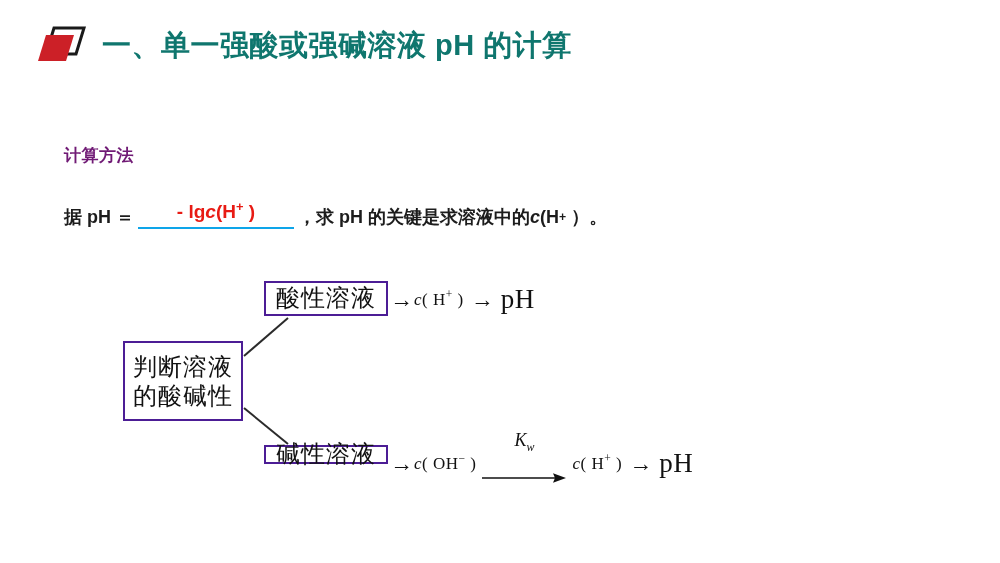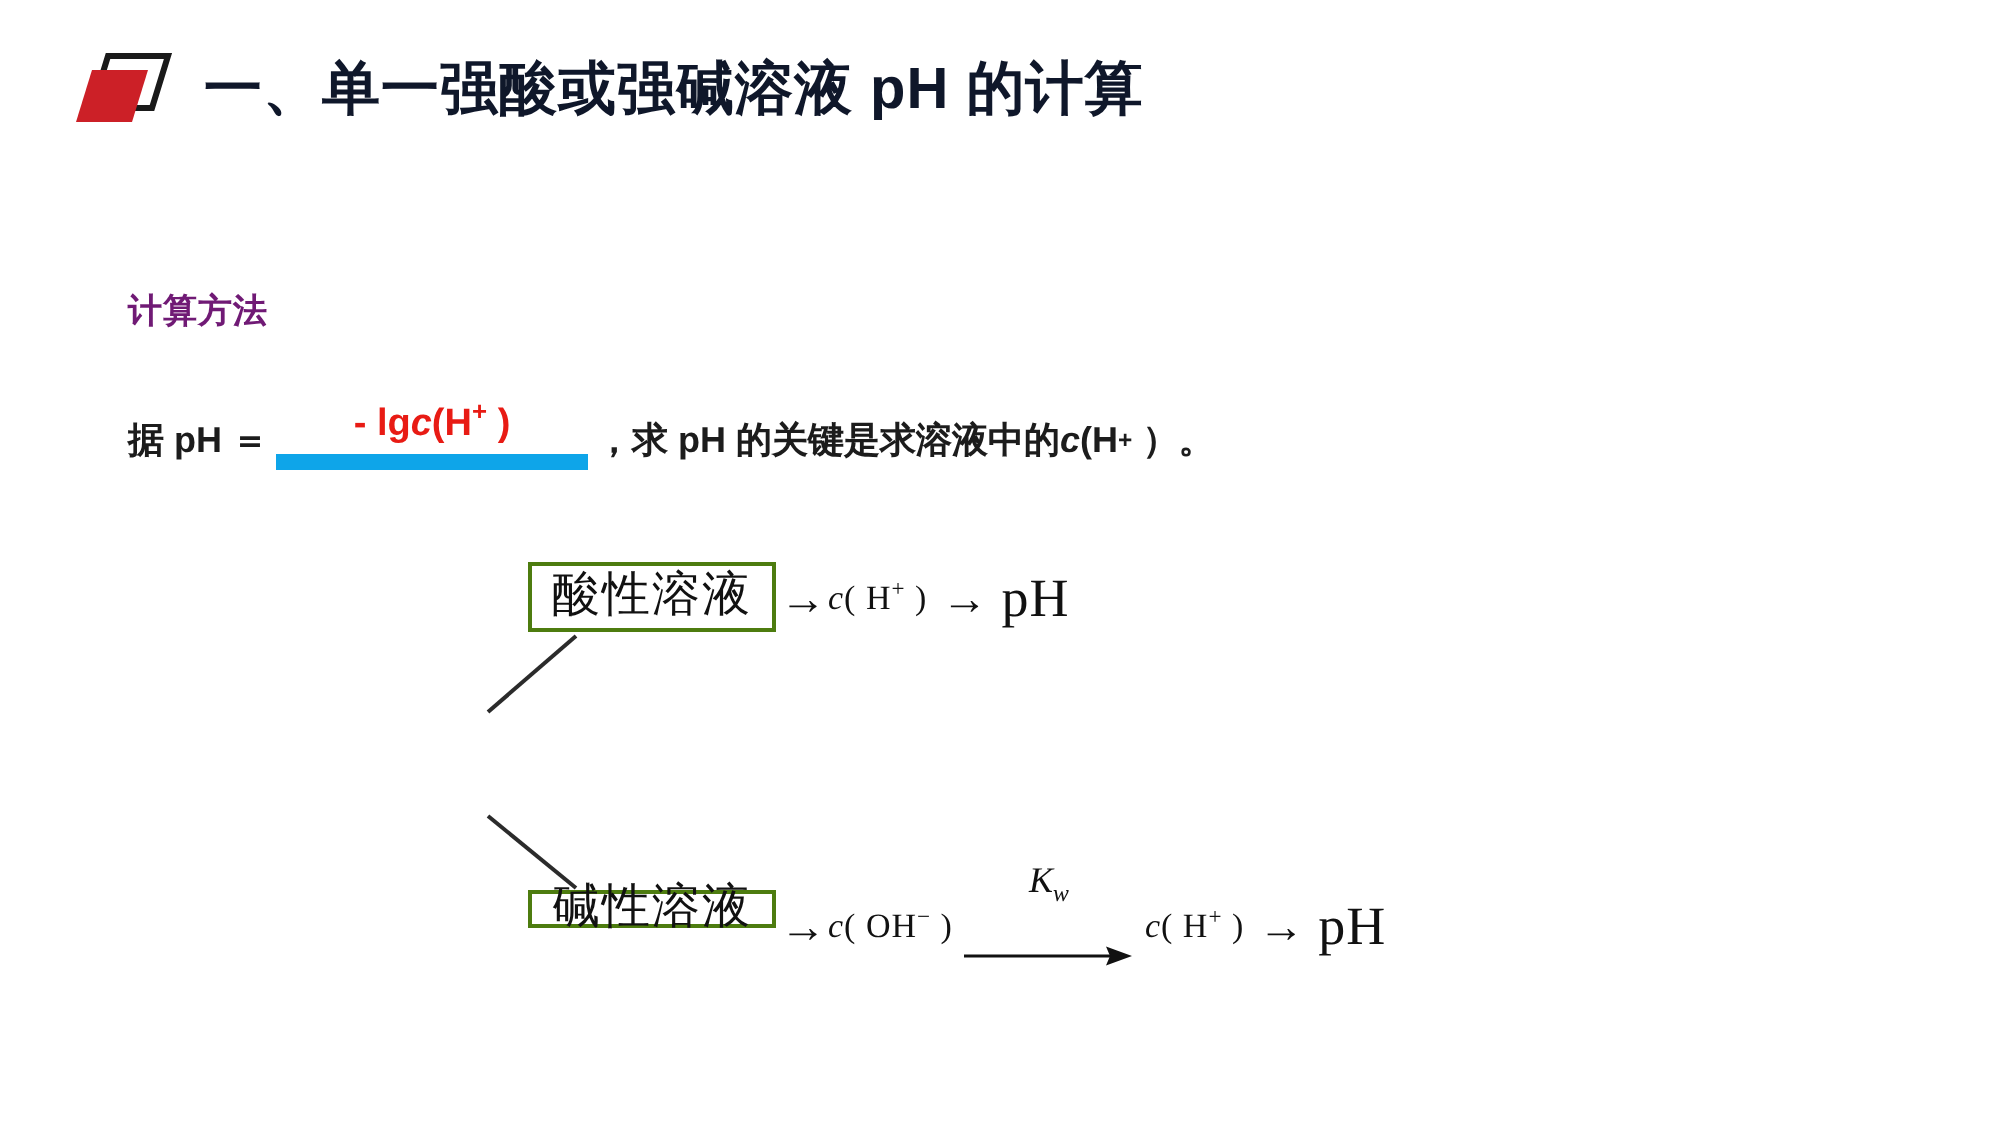--- a/index.html
+++ b/index.html
@@ -39,21 +39,21 @@
     width: 54px;
     height: 40px;
     flex: 0 0 auto;
   }
   .title-marker svg { display: block; }
   .title-text {
     font-family: "Liberation Sans", sans-serif;
     font-size: 29px;
     font-weight: bold;
     letter-spacing: 0.5px;
-    color: #0f172a;
+    color: #0f766e;
     white-space: nowrap;
     margin-left: 12px;
     line-height: 40px;
   }
 
   
   .method-label {
     position: absolute;
     left: 64px;
     top: 144px;
@@ -75,21 +75,21 @@
     align-items: center;
   }
   .formula-line .seg { white-space: nowrap; }
 
   
   .blank {
     position: relative;
     display: inline-block;
     width: 156px;
     height: 22px;
-    border-bottom: 8px solid #0ea5e9;
+    border-bottom: 2px solid #0ea5e9;
     margin: 0 4px;
     vertical-align: baseline;
   }
   .blank-answer {
     position: absolute;
     left: 50%;
     transform: translateX(-50%);
     bottom: 4px;
     color: #e81b14;
     font-size: 19px;
@@ -113,21 +113,21 @@
   }
   .diagram svg {
     position: absolute;
     left: 0;
     top: 0;
   }
 
   .node {
     position: absolute;
     box-sizing: border-box;
-    border: 2px solid #4d7c0f;
+    border: 2px solid #4c1d95;
     background: #ffffff;
     font-family: "Liberation Serif", serif;
     font-size: 24px;
     color: #111111;
     text-align: center;
     letter-spacing: 1px;
     display: flex;
     flex-direction: column;
     align-items: center;
     justify-content: center;
@@ -254,20 +254,24 @@
     <span class="seg ital">c</span><span class="seg">(H</span><span class="seg sup">+</span>&nbsp;<span class="seg">）。</span>
   </div>
 
   <div class="diagram">
 
     <svg width="1000" height="260">
       <line x1="244" y1="96" x2="288" y2="58" stroke="#2b2b2b" stroke-width="2"></line>
       <line x1="244" y1="148" x2="288" y2="184" stroke="#2b2b2b" stroke-width="2"></line>
     </svg>
 
+    <div class="node node-left">
+      <div>判断溶液</div>
+      <div>的酸碱性</div>
+    </div>
 
     <div class="node node-acid">酸性溶液</div>
 
     <div class="node node-base">碱性溶液</div>
 
     <div class="chain chain-acid">
       <span class="arrow-short">→</span>
       <span class="term"><span class="ital">c</span><span>( H</span><span class="sup">+</span>&nbsp;<span>)</span></span>
       <span class="arrow-plain">→</span>
       <span class="ph">pH</span>

